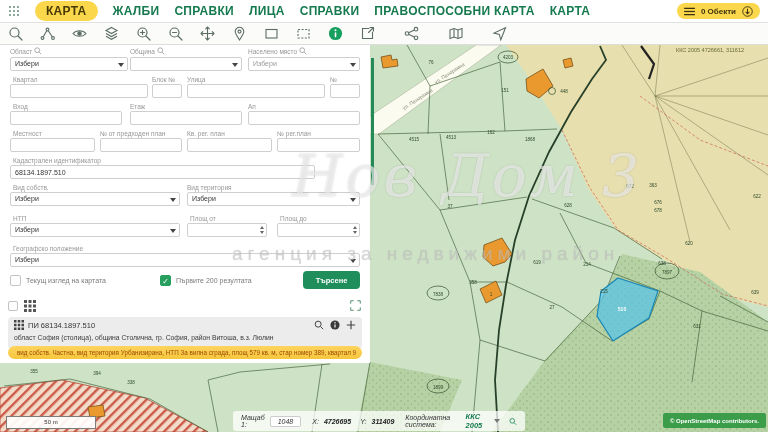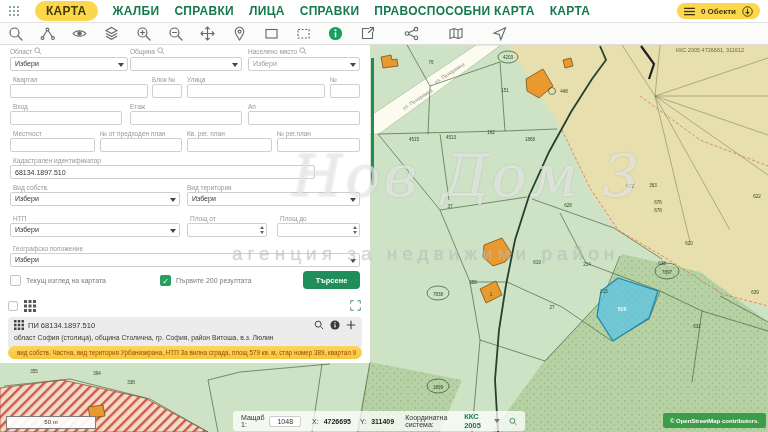--- a/index.html
+++ b/index.html
@@ -54,21 +54,21 @@
   .mapcoords{position:absolute;left:676px;top:47px;font-size:5.5px;color:#6b6b35;z-index:2;}
   .edgestrip{position:absolute;left:371px;top:58px;width:3px;height:127px;background:#238a58;z-index:4;}
   .wm-title{position:absolute;left:292px;top:142px;z-index:7;pointer-events:none;
        font-family:"DejaVu Serif",serif;font-style:italic;font-size:58px;letter-spacing:3px;
        color:rgba(255,255,255,.55);text-shadow:0 0 2px rgba(130,130,130,.4);}
   .wm-sub{position:absolute;left:232px;top:243px;z-index:7;pointer-events:none;
        font-size:19px;letter-spacing:5px;color:rgba(205,205,205,.5);
        text-shadow:0 0 1px rgba(120,120,120,.3);}
   .sbar{position:absolute;left:233px;top:411px;width:292px;height:20px;z-index:8;
        background:rgba(255,255,255,.75);border-radius:3px;display:flex;align-items:center;
-       gap:5px;padding:0 8px;box-sizing:border-box;font-size:7px;color:#333;}
+       gap:5px;padding:0 8px;box-sizing:border-box;font-size:7px;color:#333;font-style:italic;}
   .sbar .val{font-weight:bold;color:#222;}
   .sbar .box{background:#fff;border:1px solid #ccc;border-radius:2px;padding:1px 7px;}
   .sbar .crs{color:#157a4e;font-weight:bold;font-size:7.5px;}
   .sbar .dd{width:0;height:0;border-left:3px solid transparent;border-right:3px solid transparent;border-top:4px solid #777;}
   .scalebar{position:absolute;left:6px;top:416px;width:88px;height:11px;z-index:8;
        background:rgba(255,255,255,.92);border:1px solid #7c7c7c;font-size:6px;color:#333;
        text-align:center;line-height:10px;}
   .osm{position:absolute;right:2px;top:413px;height:15px;z-index:8;background:#3b9c4a;
        border-radius:2px;color:#fff;font-size:6px;font-weight:bold;display:flex;
        align-items:center;padding:0 7px;}

